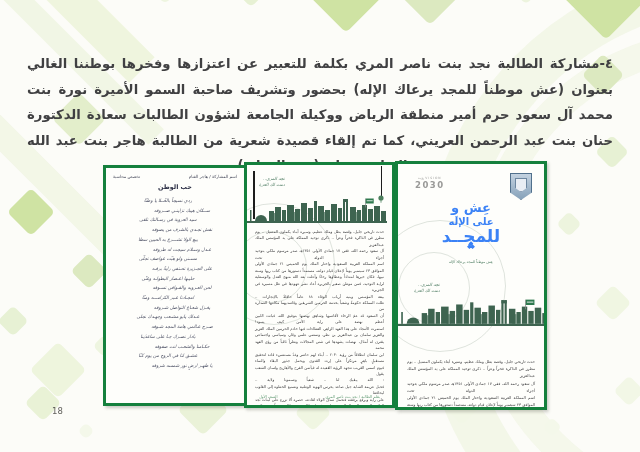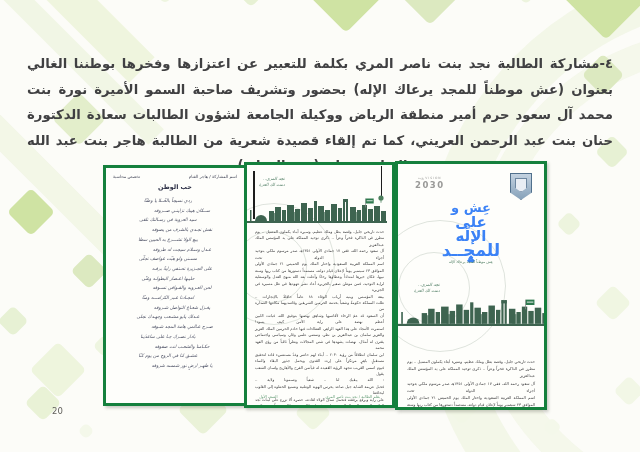--- a/index.html
+++ b/index.html
@@ -45,21 +45,21 @@
   .vision .v2{font-size:8.5px;font-weight:bold;letter-spacing:1.5px;}
   .shield{position:absolute;right:12px;top:9px;width:20px;height:25px;
           background:linear-gradient(#c3d2e0,#87a2ba);border:1px solid #51708c;
           clip-path:polygon(0 0,100% 0,100% 72%,50% 100%,0 72%);}
   .shield-inner{position:absolute;left:4px;top:4px;width:10px;height:12px;
           background:#e9eef4;border:1px solid #6d87a0;
           clip-path:polygon(0 0,100% 0,100% 70%,50% 100%,0 70%);}
   .motto{position:absolute;left:42px;top:36px;width:62px;direction:rtl;text-align:center;
          color:#3b82f6;font-weight:bold;}
   .motto .m1{font-size:13px;line-height:15px;}
-  .motto .m2{font-size:15px;line-height:14px;}
+  .motto .m2{font-size:10px;line-height:14px;}
   .motto .m3{font-size:17px;line-height:14px;letter-spacing:1px;}
   .motto-sub{position:absolute;left:24px;right:24px;top:96px;direction:rtl;text-align:center;
              font-size:3.6px;color:#4a7a5e;}
   
   .page-no{position:absolute;left:52px;top:406px;font-size:8.5px;color:#61605c;z-index:1;}
 </style>
 </head>
 <body>
 
 <div class="slide">
@@ -263,15 +263,15 @@
     </svg>
     <div class="tiny-body">
         <div class="body-line">حدث تاريخي جليل، وقصة بطل وملك عظيم، وسيرة أبناء يكملون المسيل .. يوم</div>
         <div class="body-line">مطرز في الذاكرة فخراً وعزاً .. ذكرى توحيد المملكة على يد المؤسس الملك عبدالعزيز</div>
         <div class="body-line">آل سعود رحمه الله، ففي ١٧ جمادى الأولى ١٣٥١هـ صدر مرسوم ملكي بتوحيد أجزاء الدولة تحت</div>
         <div class="body-line">اسم المملكة العربية السعودية واختار الملك يوم الخميس ٢١ جمادى الأولى</div>
         <div class="body-line">الموافق ٢٣ سبتمبر يوماً لإعلان قيام دولته، مستمداً دستورها من كتاب ربها وسنة</div>
       </div>
   </div>
 
-  <div class="page-no">20</div>
+  <div class="page-no">18</div>
 
 </div>
 
 </body></html>

